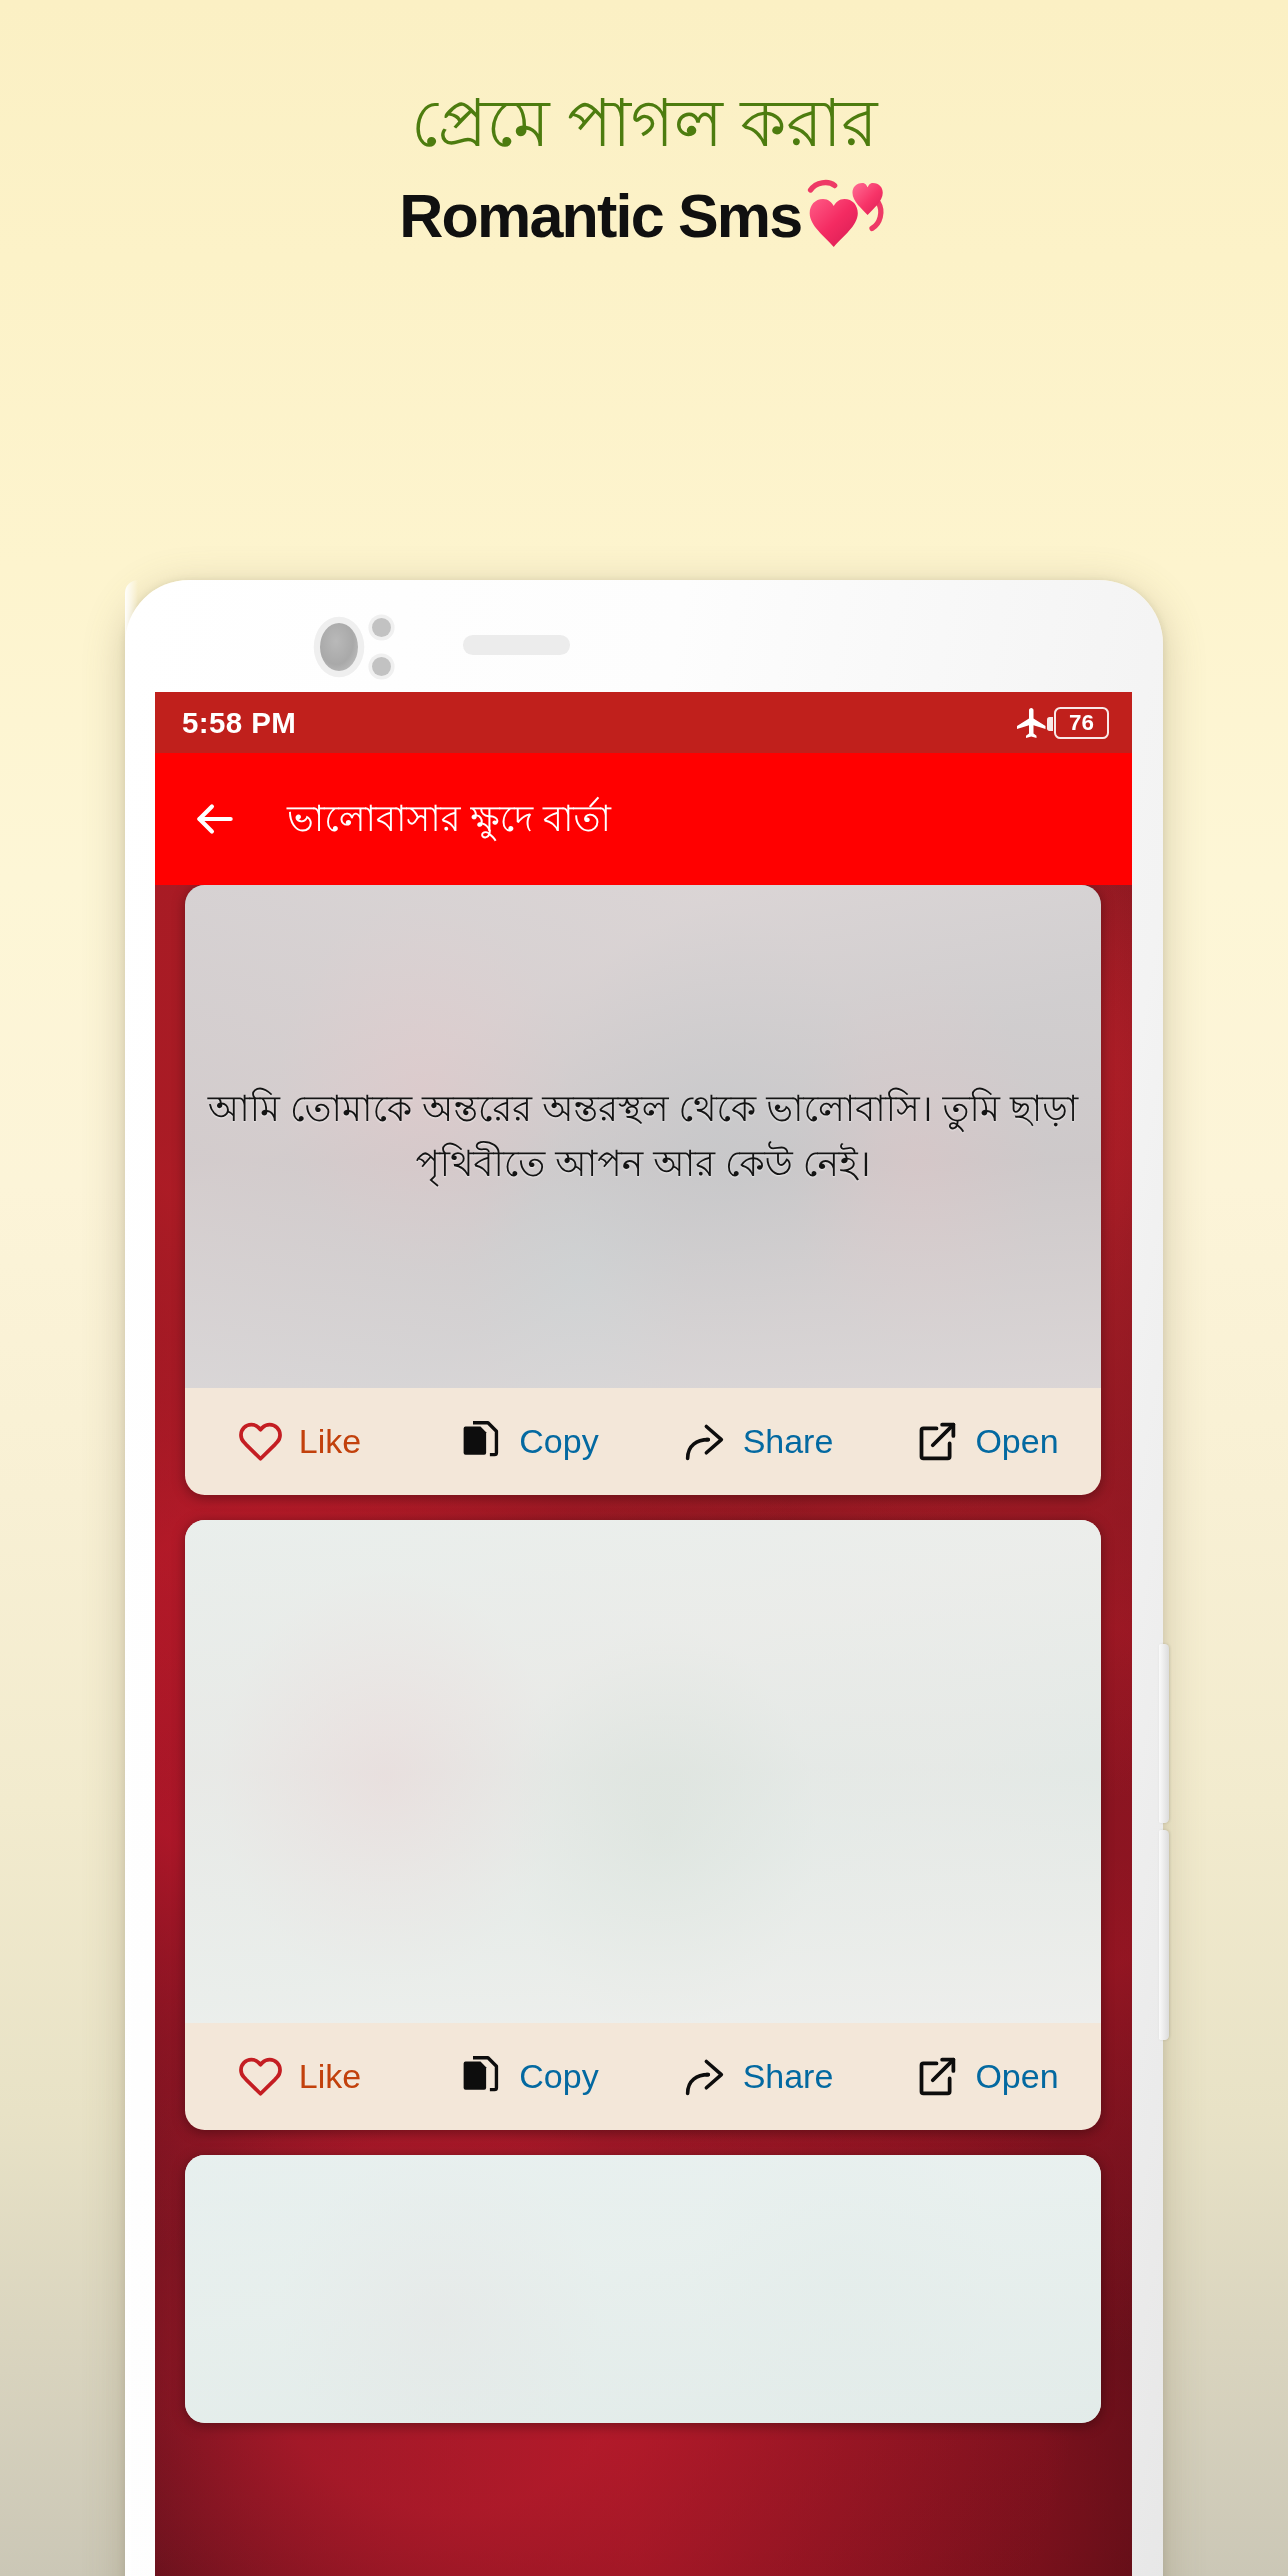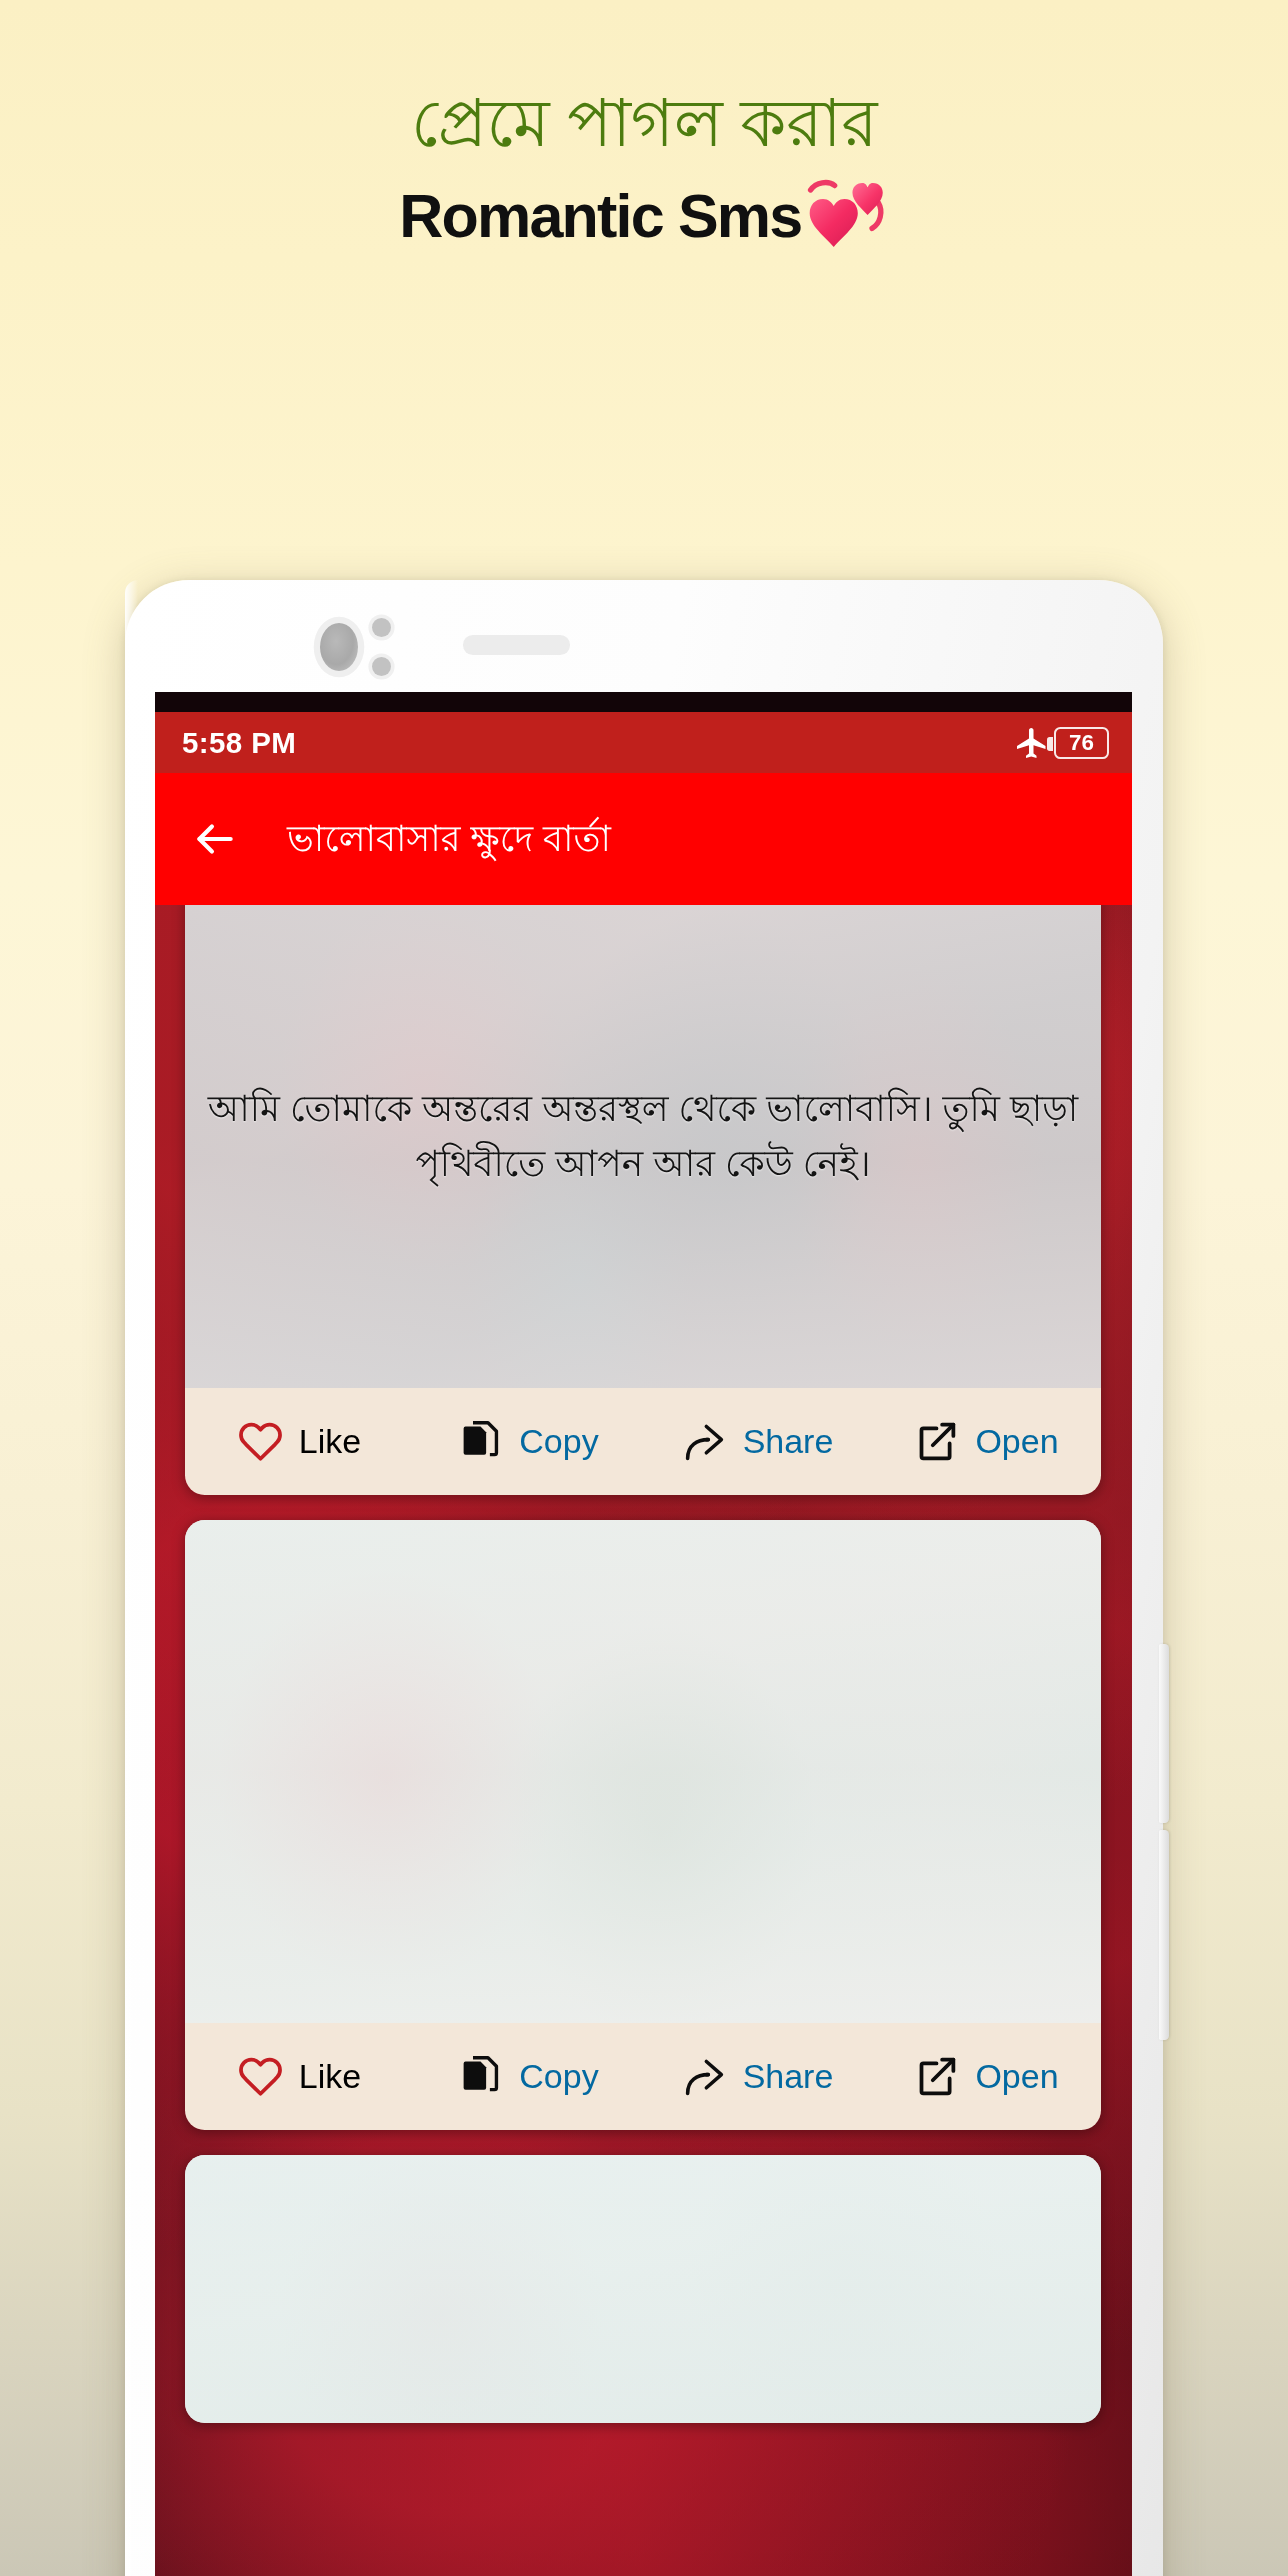--- a/index.html
+++ b/index.html
@@ -89,21 +89,20 @@
     background:#120508;
   }
 
   
   .statusbar {
     position:relative; height:61px;
     background:#C0201C;
     display:flex; align-items:center;
     padding:0 23px 0 27px;
     color:#fff;
-    margin-top:20px;
   }
   .statusbar .time { font-size:29.5px; font-weight:bold; letter-spacing:0.4px; }
   .statusbar .spacer { flex:1; }
   .sb-right { display:flex; align-items:center; gap:4px; }
   .airplane-icon svg { display:block; }
   .battery {
     position:relative; display:flex; align-items:center;
     justify-content:center;
     width:55px; height:32px;
     border:2.7px solid rgba(255,255,255,.9); border-radius:6.3px;
@@ -202,21 +201,21 @@
     display:flex; align-items:center;
   }
   .action {
     flex:1;
     display:flex; align-items:center; justify-content:center;
     gap:16px;
     color:#0369a1;
     font-size:34px;
   }
   .action .ic { width:45px; height:45px; flex:none; display:block; }
-  .action.like { color:#000000; }
+  .action.like { color:#c2410c; }
 
   
   .card.partial { margin-bottom:0; }
   .card.partial .card-body { height:268px; }
 </style>
 </head>
 <body>
 
 <div class="headline">
   <span class="line1">প্রেমে পাগল করার</span>

